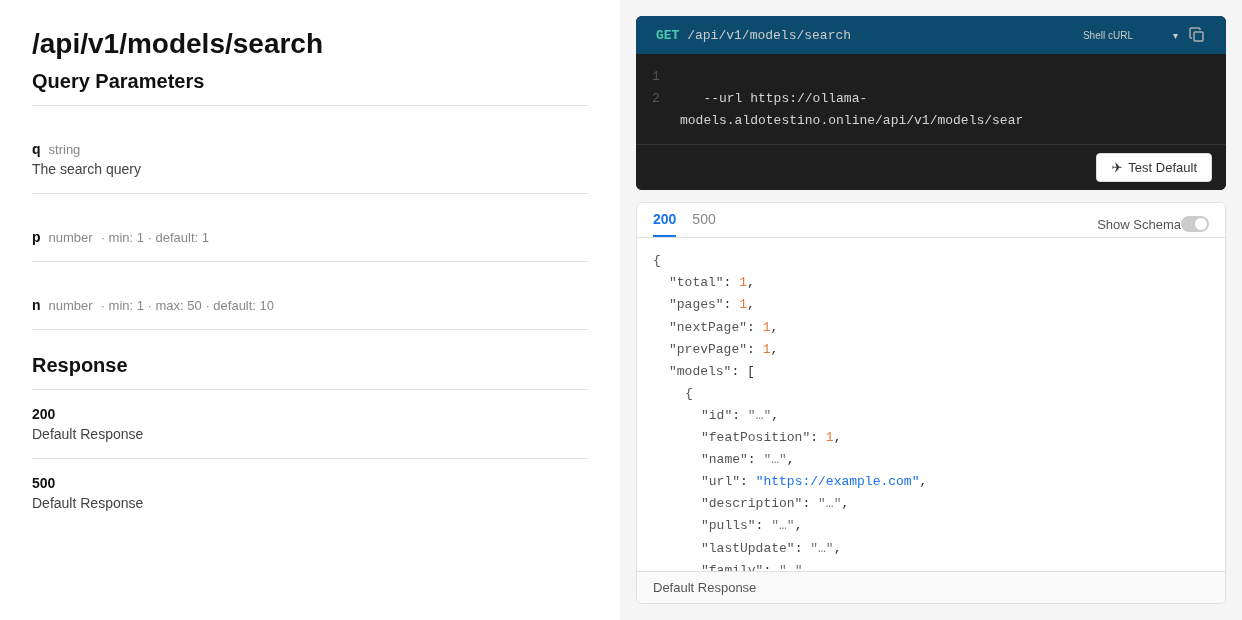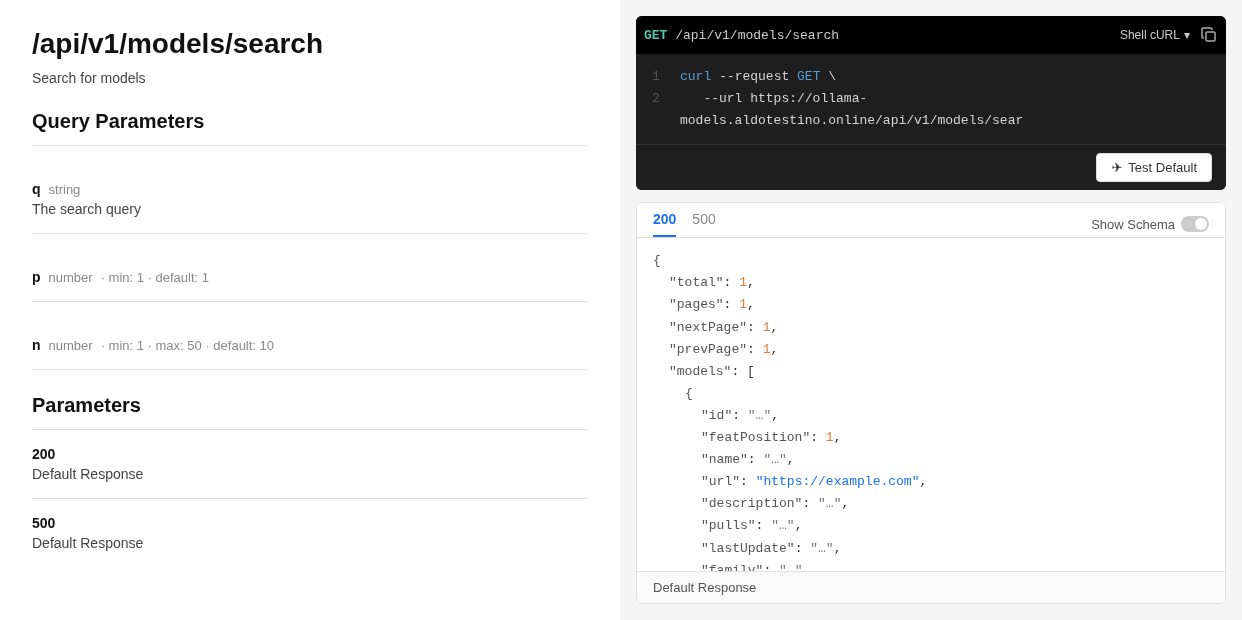--- a/index.html
+++ b/index.html
@@ -111,22 +111,22 @@
     .code-block {
       background: #1e1e1e;
       border-radius: 6px;
       overflow: hidden;
     }
 
     .code-header {
       display: flex;
       align-items: center;
       justify-content: space-between;
-      padding: 10px 8px;
-      background: #000000;
+      padding: 10px 20px;
+      background: #0c4a6e;
     }
 
     .code-method-url {
       font-family: 'Courier New', monospace;
       font-size: 13px;
       color: #ccc;
     }
 
     .code-method {
       color: #4ec9b0;
@@ -145,21 +145,22 @@
       gap: 4px;
       font-size: 13px;
       color: #ccc;
       cursor: pointer;
       background: none;
       border: none;
       padding: 0;
     }
 
     .lang-selector span {
-      font-size: 12px;
+      font-size: 10px;
+      margin-left: 36px;
     }
 
     .copy-icon {
       width: 18px;
       height: 18px;
       display: flex;
       align-items: center;
       justify-content: center;
       cursor: pointer;
     }
@@ -247,21 +248,20 @@
       color: #1a73e8;
       font-weight: 600;
       border-bottom: 2px solid #1a73e8;
     }
 
     .tab-500 { color: #888; }
 
     .show-schema {
       display: flex;
       align-items: center;
-      gap: 6px;
       font-size: 13px;
       color: #555;
     }
 
     .schema-toggle {
       width: 28px;
       height: 16px;
       background: #ccc;
       border-radius: 8px;
       position: relative;
@@ -303,21 +303,20 @@
       color: #555;
       border-top: 1px solid #e0e0e0;
       background: #fafafa;
     }
   </style>
 </head>
 <body>
 
 <div class="left-panel">
   <h1 class="page-title">/api/v1/models/search</h1>
-  <p class="page-subtitle">Search for models</p>
 
   <h2 class="section-title">Query Parameters</h2>
   <hr class="divider">
 
   <div class="param-block">
     <div class="param-header">
       <span class="param-name">q</span>
       <span class="param-meta">string</span>
       <span class="param-meta"></span>
     </div>
@@ -337,21 +336,21 @@
   <div class="param-block">
     <div class="param-header">
       <span class="param-name">n</span>
       <span class="param-meta">number</span>
       <span class="param-meta">· min: 1 · max: 50 · default: 10</span>
     </div>
   </div>
   <hr class="divider">
 
   <div class="responses-section">
-    <h2 class="section-title">Parameters</h2>
+    <h2 class="section-title">Response</h2>
     <hr class="divider">
 
     <div class="response-block">
       <div class="response-code">200</div>
       <div class="response-desc">Default Response</div>
     </div>
     <hr class="divider">
 
     <div class="response-block">
       <div class="response-code">500</div>
@@ -378,26 +377,20 @@
             <rect x="5" y="5" width="9" height="9" rx="1" stroke="#aaa" stroke-width="1.5" fill="none"></rect>
             <path d="M3 11H2a1 1 0 01-1-1V2a1 1 0 011-1h8a1 1 0 011 1v1" stroke="#aaa" stroke-width="1.5"></path>
           </svg>
         </div>
       </div>
     </div>
 
     <div class="code-body">
       <div class="code-line">
         <span class="line-num">1</span>
-        <span class="line-content">
-          <span class="kw">curl</span>
-          <span> --request </span>
-          <span class="kw">GET</span>
-          <span> \</span>
-        </span>
       </div>
       <div class="code-line">
         <span class="line-num">2</span>
         <span class="line-content">
           &nbsp;&nbsp;&nbsp;--url https://ollama-models.aldotestino.online/api/v1/models/sear
         </span>
       </div>
     </div>
 
     <div class="test-request-row">

